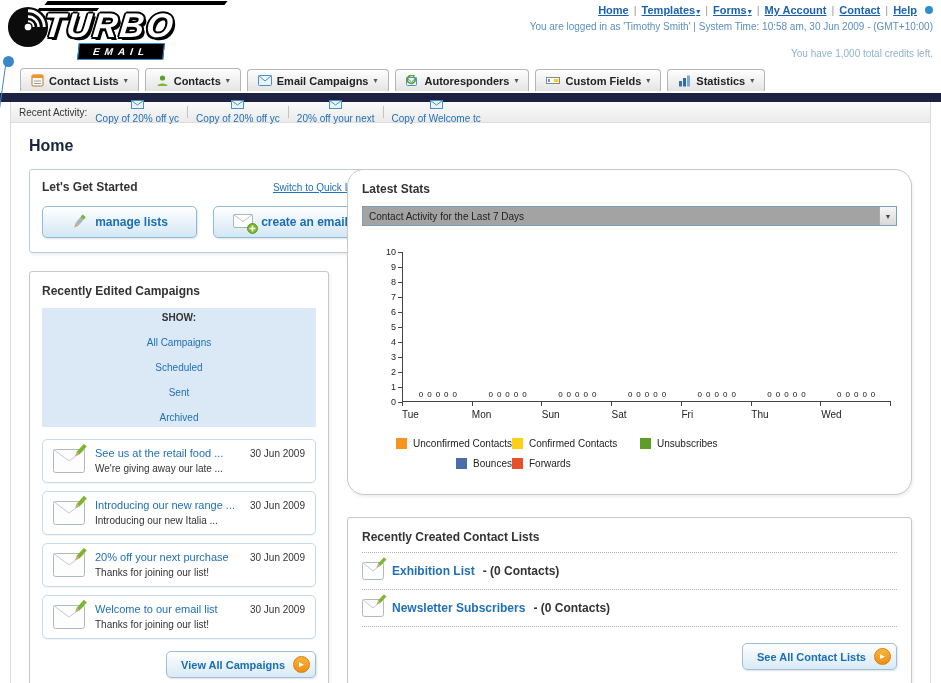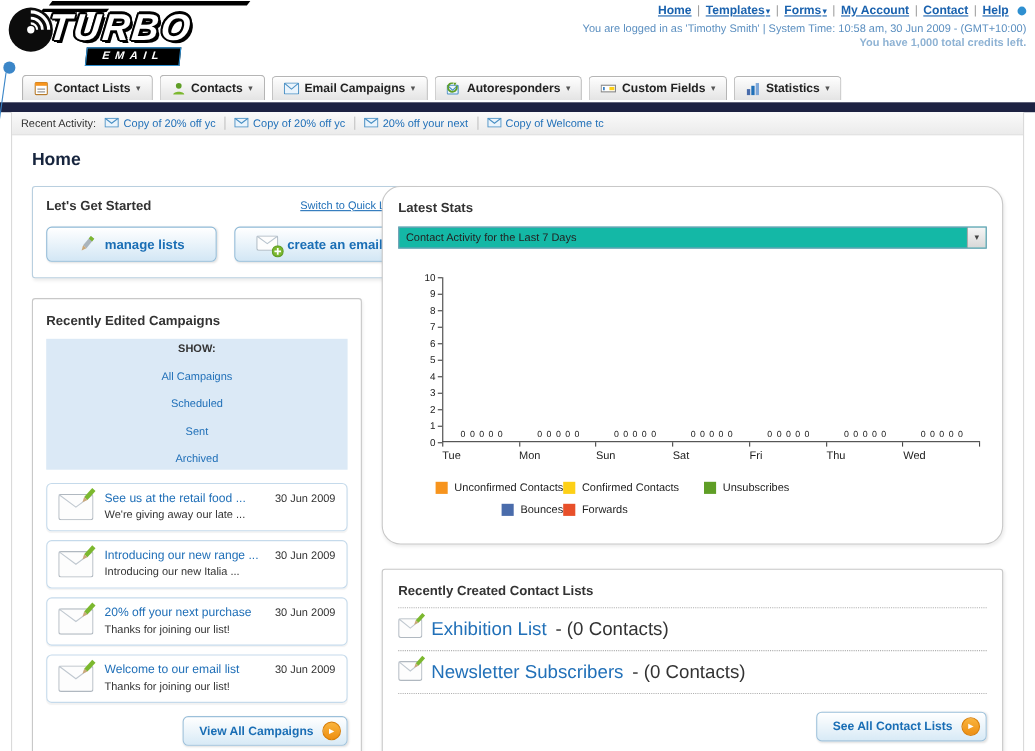--- a/index.html
+++ b/index.html
@@ -35,21 +35,21 @@
   }
   .callout-dot { position: absolute; left: 3px; top: 56px; width: 11px; height: 11px; border-radius: 50%; background: #3b86c8; }
   .callout-line { position: absolute; left: 5px; top: 66px; width: 1px; height: 44px; background: #3b86c8; transform: rotate(8deg); transform-origin: top; }
 
   .top-right { position: absolute; right: 8px; top: 4px; text-align: right; }
   .top-links { font-size: 11px; color: #9a9a9a; display: flex; justify-content: flex-end; align-items: center; gap: 5px; }
   .top-links a { color: #1a62ae; font-weight: bold; }
   .top-links .caret { font-size: 8px; color: #1a62ae; margin-left: 1px; }
   .help-dot { display: inline-block; width: 8px; height: 8px; border-radius: 50%; background: #2e8fd0; margin-left: 3px; }
   .login-info { margin-top: 5px; font-size: 10px; color: #5b8fc0; }
-  .credits-info { margin-top: 2px; font-size: 10px; color: #8fb3d4; font-weight: bold; }
+  .credits-info { margin-top: 16px; font-size: 10px; color: #8fb3d4; }
 
   
   .nav-tabs { display: flex; gap: 6px; align-items: center; padding-left: 20px; height: 27px; }
   .tab {
     display: flex; align-items: center; gap: 5px; padding: 5px 10px 4px;
     background: linear-gradient(#fefefe, #e4e4e4);
     border: 1px solid #b5b5b5; border-bottom: none; border-radius: 4px 4px 0 0;
     font-size: 11px; font-weight: bold; color: #222; cursor: pointer;
     box-shadow: inset 0 1px 0 #fff;
   }
@@ -58,21 +58,21 @@
 
   
   .frame { margin: 0 10px; border: 1px solid #dadada; border-top: none; background: #fff; min-height: 552px; }
 
   .activity-bar {
     height: 21px; background: linear-gradient(#fafafa, #ebebeb);
     border-bottom: 1px solid #ddd; display: flex; align-items: center;
     padding: 0 8px; gap: 8px; font-size: 10px;
   }
   .act-label { color: #333; }
-  .act-item { display: flex; align-items: flex-start; gap: 4px; }
+  .act-item { display: flex; align-items: center; gap: 4px; flex-direction: column; }
   .act-item a { color: #2170b8; text-decoration: none; max-width: 100px; overflow: hidden; white-space: nowrap; display: inline-block; }
   .act-sep { width: 1px; height: 12px; background: #c2c2c2; }
 
   main { padding: 10px 18px 20px; }
   h1.page-title { font-size: 16px; color: #16243d; margin: 4px 0 14px; }
 
   .columns { display: flex; gap: 18px; align-items: flex-start; }
   .left-col { width: 300px; flex: none; }
   .right-col { flex: 1; }
 
@@ -119,21 +119,21 @@
   .orange-circle {
     width: 17px; height: 17px; border-radius: 50%;
     background: linear-gradient(#f9b43d, #ee8f12); border: 1px solid #d87f0a;
     color: #fff; font-size: 8px; display: flex; align-items: center; justify-content: center;
   }
 
   
   .stats { padding: 12px 14px 16px; margin-bottom: 22px; border-radius: 17px; }
   .stats .panel-title { margin-bottom: 10px; }
   .stats-select {
-    height: 20px; border: 1px solid #7f9db9; background: #14b8a6;
+    height: 20px; border: 1px solid #7f9db9; background: #a3a3a3;
     display: flex; align-items: center; justify-content: space-between;
     font-size: 10px; color: #222; padding-left: 6px; margin-bottom: 26px; cursor: pointer;
   }
   .sel-caret { width: 17px; height: 18px; border-left: 1px solid #aaa; background: linear-gradient(#f6f6f6, #d8d8d8); display: flex; align-items: center; justify-content: center; font-size: 7px; color: #444; }
 
   .chart { display: flex; margin: 0 6px 0 16px; }
   .y-axis { position: relative; width: 24px; height: 151px; flex: none; }
   .y-row { position: absolute; right: 0; display: flex; align-items: center; gap: 2px; transform: translateY(-50%); font-size: 9px; color: #222; }
   .y-tick { width: 4px; height: 1px; background: #444; }
   .plot-col { flex: 1; }
@@ -149,21 +149,21 @@
   .legend { margin: 18px 0 0 34px; }
   .legend-row { display: flex; margin-bottom: 9px; }
   .legend-item { display: flex; align-items: center; gap: 6px; font-size: 10px; color: #222; }
   .legend-item.w1 { width: 116px; justify-content: flex-end; }
   .legend-item.w2 { width: 128px; }
   .swatch { width: 11px; height: 11px; flex: none; }
 
   
   .contact-lists { padding: 12px 14px 14px; }
   .cl-title-row { padding-bottom: 8px; border-bottom: 1px dotted #b0b0b0; }
-  .cl-item { display: flex; align-items: flex-start; gap: 8px; padding: 9px 0; border-bottom: 1px dotted #b0b0b0; font-size: 17px; }
+  .cl-item { display: flex; align-items: center; gap: 8px; padding: 9px 0; border-bottom: 1px dotted #b0b0b0; font-size: 12px; font-weight: bold; }
   .cl-item a { color: #2170b8; text-decoration: none; }
   .cl-item .cl-detail { color: #333; }
   .cl-env { position: relative; width: 22px; height: 18px; flex: none; }
   .cl-env .pencil { position: absolute; right: -4px; top: -6px; }
   .see-all-row { text-align: right; margin-top: 16px; }
 </style>
 </head>
 <body>
 
 <header class="topbar">

